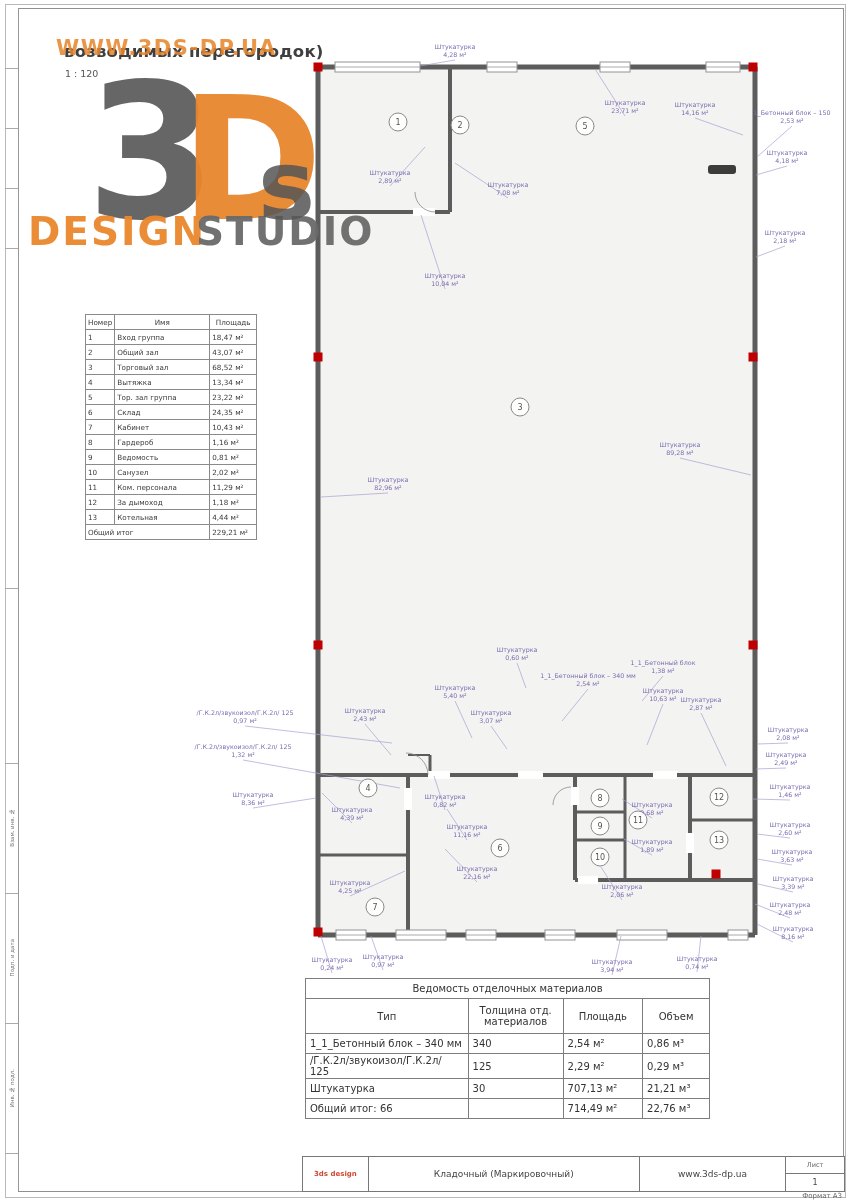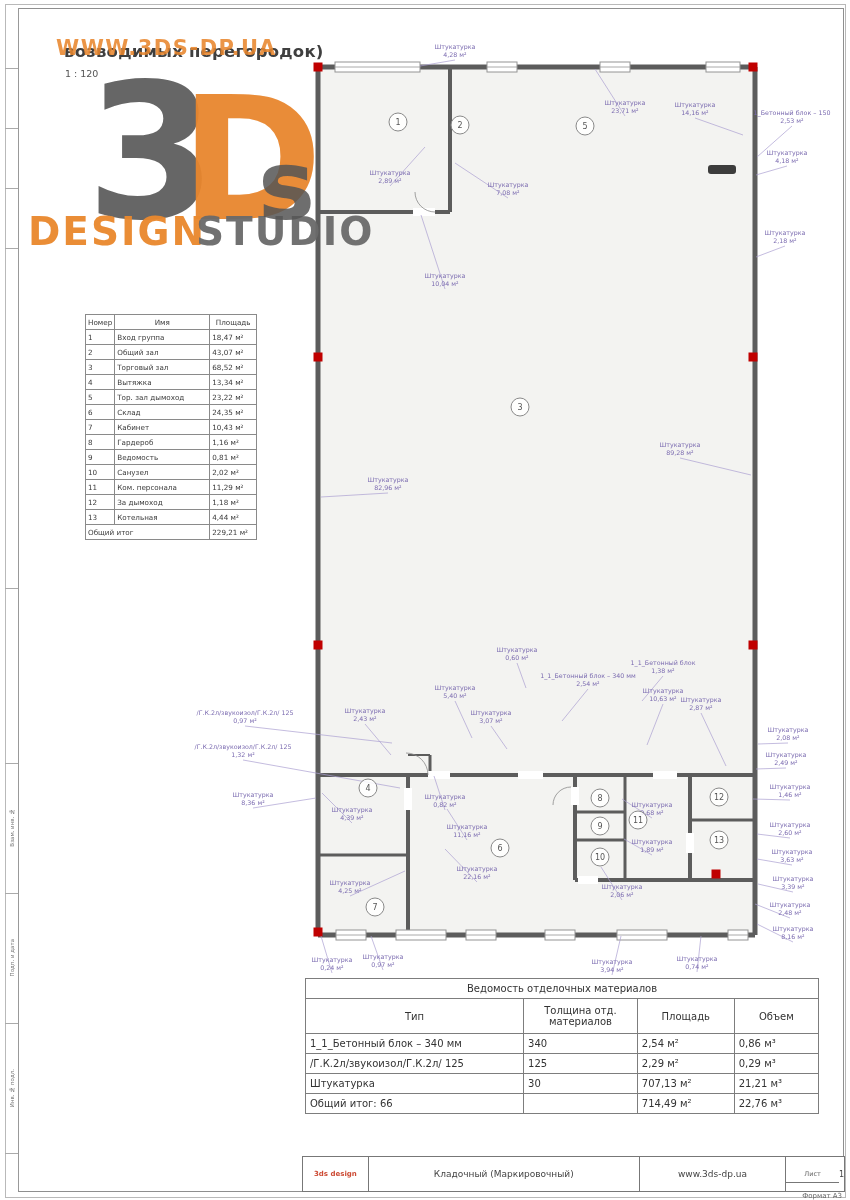--- a/index.html
+++ b/index.html
@@ -29,35 +29,35 @@
   .expl-title{left:85px;top:288px;width:172px;height:22px;border:1px solid #777;display:flex;
               align-items:center;justify-content:center;font-size:8px;background:#fff;z-index:6;}
   .expl-wrap{left:85px;top:314px;z-index:6;background:#fff;}
   table{border-collapse:collapse;border-radius:7px;}
   .expl-wrap table{width:172px;}
   .expl-wrap th,.expl-wrap td{border:1px solid #8a8a8a;font-size:7.2px;font-weight:normal;
       padding:1px 2px;height:12px;color:#3a3a3a;}
   .expl-wrap th{text-align:center;}
   
   .mat-wrap{left:305px;top:978px;z-index:6;background:#fff;}
-  .mat-wrap table{width:514px;padding-left:43px;}
+  .mat-wrap table{width:405px;padding-left:43px;}
   .mat-wrap th,.mat-wrap td{border:1px solid #7d7d7d;font-size:10px;font-weight:normal;
       padding:1px 4px;color:#333;}
   .mat-title{font-size:10.5px;text-align:center;height:22px;}
   .mat-wrap th{text-align:center;height:32px;}
   .mat-wrap td{height:17px;}
   
   .tb{left:302px;top:1156px;width:543px;height:36px;display:flex;z-index:6;background:#fff;
       border:1.5px solid #777;box-sizing:border-box;}
   .tb-cell{border-right:1px solid #777;display:flex;align-items:center;justify-content:center;
       font-size:9px;color:#444;box-sizing:border-box;}
   .tb-brand{width:66px;color:#cc4a33;font-size:7px;font-weight:bold;}
   .tb-doc{width:272px;}
   .tb-site{width:147px;}
-  .tb-sheet{width:58px;flex-direction:row;border-right:none;padding:0;}
+  .tb-sheet{width:58px;flex-direction:column;border-right:none;padding:0;}
   .tb-sheet .lbl{font-size:6.5px;color:#666;border-bottom:1px solid #777;width:100%;text-align:center;height:16px;line-height:16px;}
   .tb-sheet .num{font-size:8px;height:17px;line-height:17px;}
   .format{right:8px;top:1192px;font-size:7px;color:#666;z-index:6;}
   
   #plan-svg{position:absolute;left:180px;top:35px;width:670px;height:940px;z-index:1;
       font-family:"DejaVu Sans", sans-serif;}
 </style>
 </head>
 <body>
 
@@ -340,21 +340,21 @@
             <td>Торговый зал</td>
             <td>68,52 м²</td>
           </tr>
           <tr>
             <td>4</td>
             <td>Вытяжка</td>
             <td>13,34 м²</td>
           </tr>
           <tr>
             <td>5</td>
-            <td>Тор. зал дымоход</td>
+            <td>Тор. зал группа</td>
             <td>23,22 м²</td>
           </tr>
           <tr>
             <td>6</td>
             <td>Склад</td>
             <td>24,35 м²</td>
           </tr>
           <tr>
             <td>7</td>
             <td>Кабинет</td>

